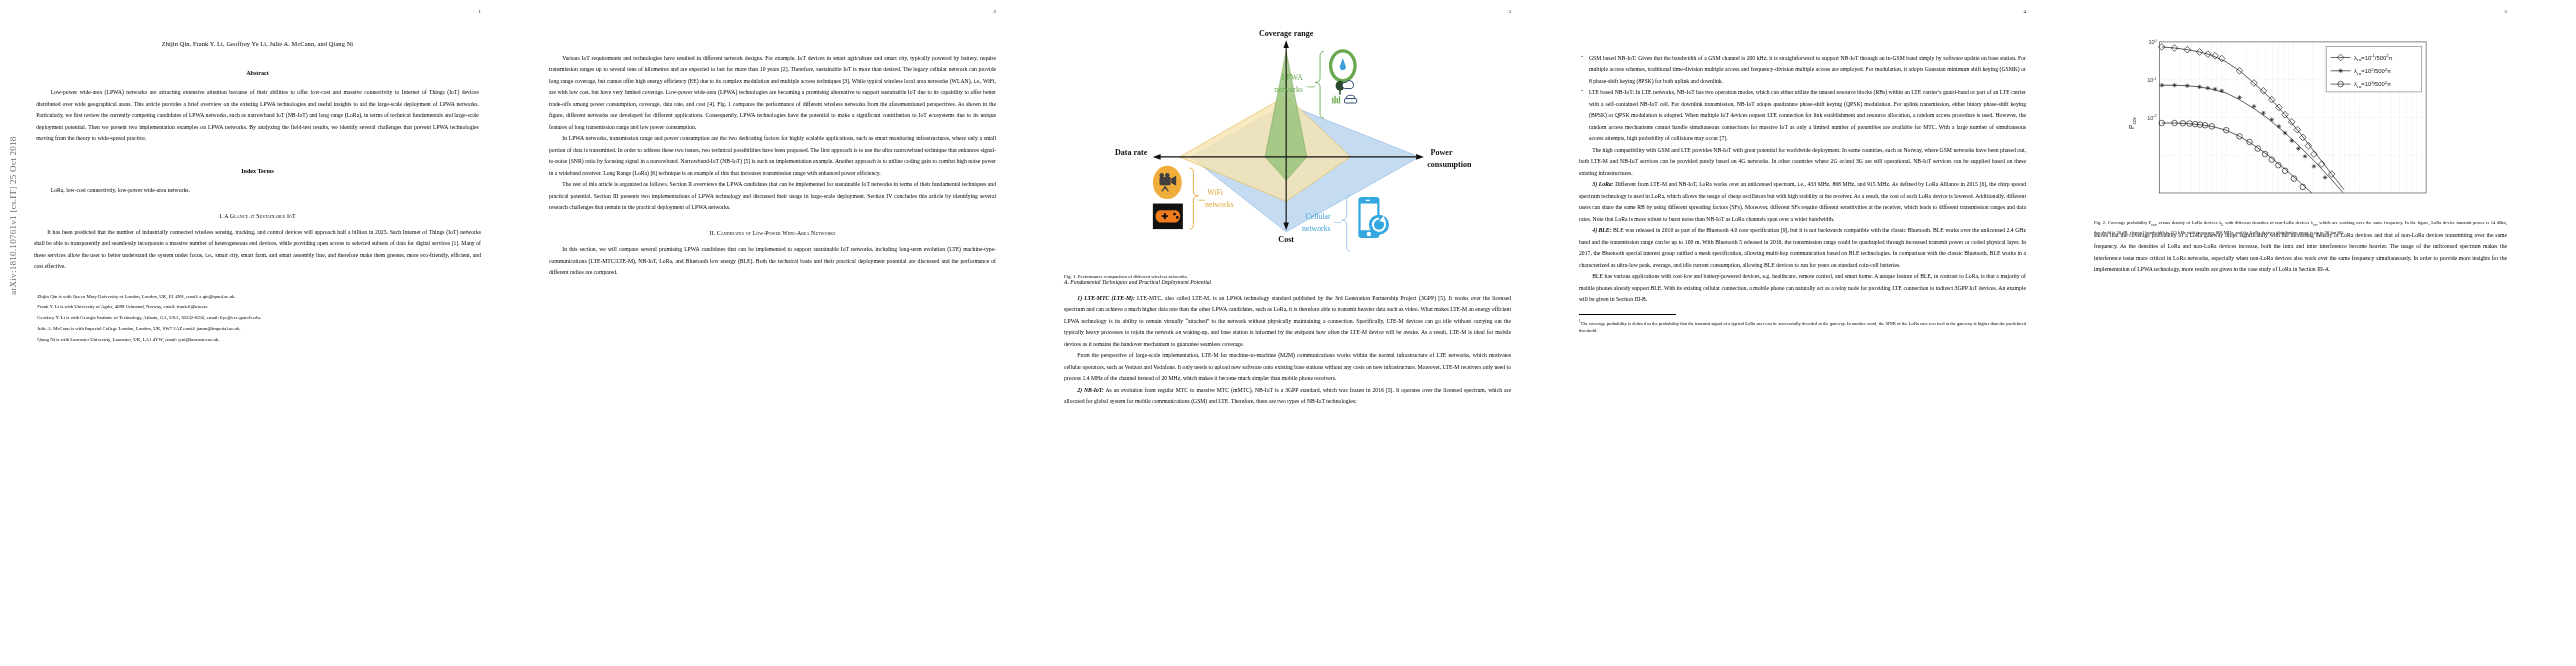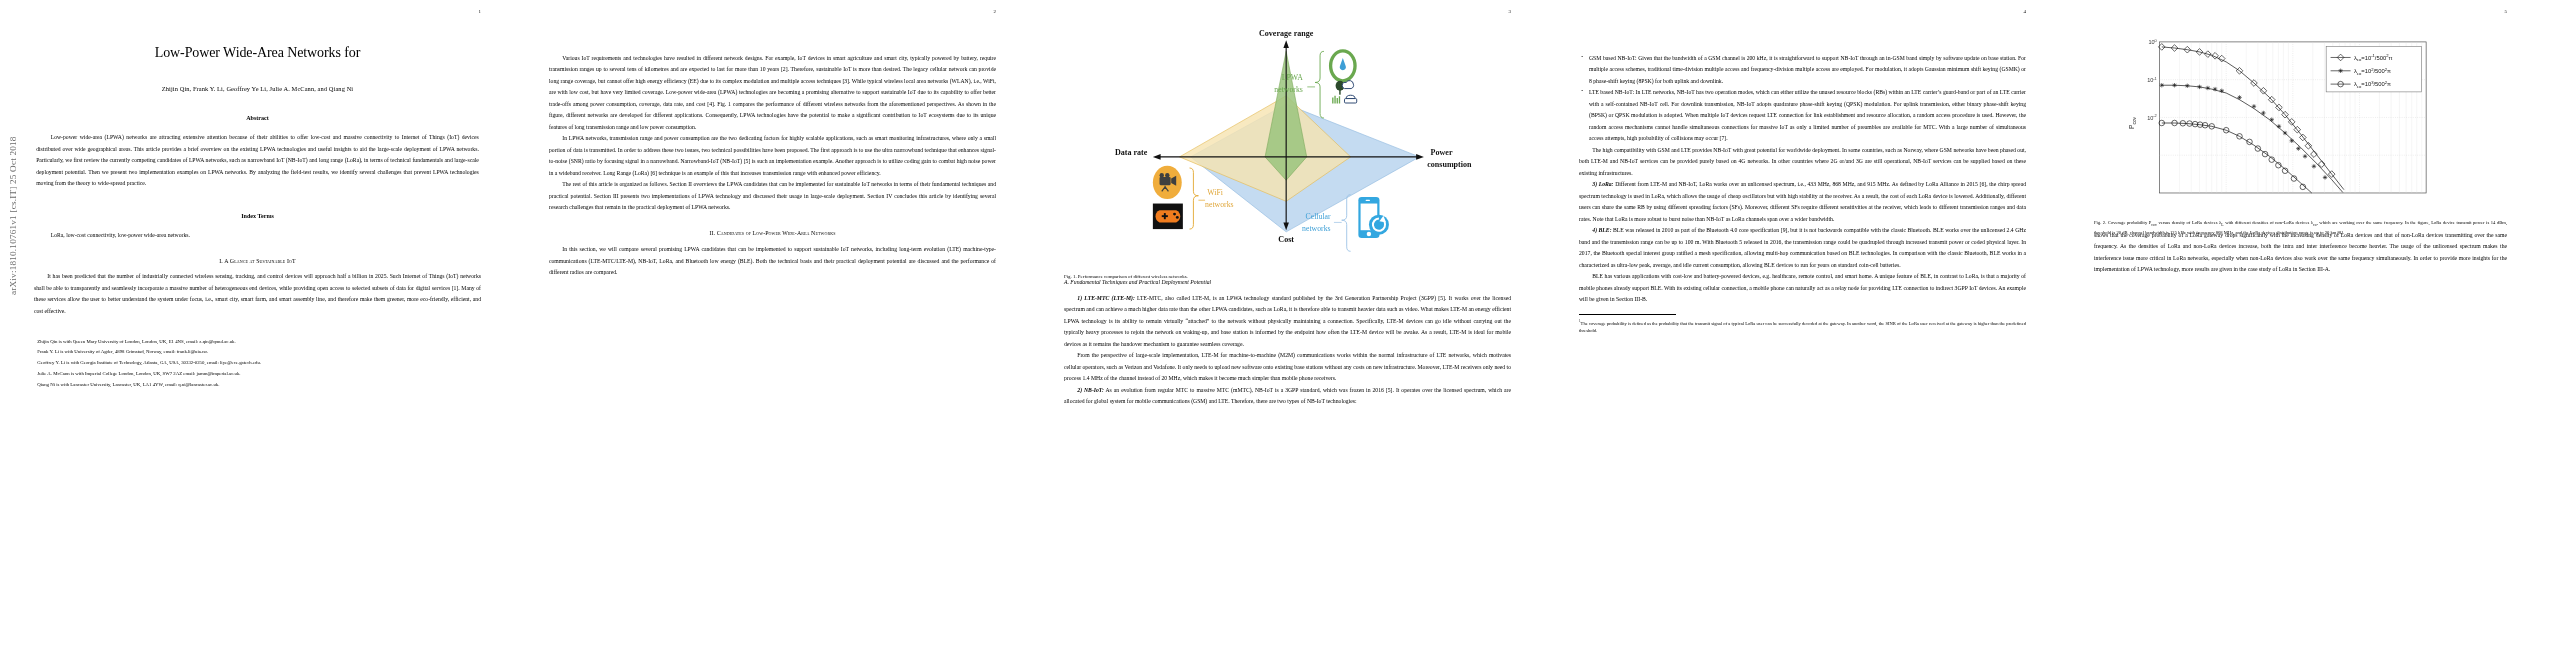--- a/index.html
+++ b/index.html
@@ -166,21 +166,20 @@
 </head>
 <body>
 
 <div id="viewer">
 
   <div class="page">
     <div class="page-number">1</div>
     <div class="arxiv-stamp">arXiv:1810.10761v1  [cs.IT]  25 Oct 2018</div>
 
     <div class="title">
-      <div>Low-Power Wide-Area Networks for</div>
     </div>
 
     <div class="authors">Zhijin Qin, Frank Y. Li, Geoffrey Ye Li, Julie A. McCann, and Qiang Ni</div>
 
     <div class="section-center">Abstract</div>
     <div class="abstract-body">Low-power wide-area (LPWA) networks are attracting extensive attention because of their abilities to offer low-cost and massive connectivity to Internet of Things (IoT) devices distributed over wide geographical areas. This article provides a brief overview on the existing LPWA technologies and useful insights to aid the large-scale deployment of LPWA networks. Particularly, we first review the currently competing candidates of LPWA networks, such as narrowband IoT (NB-IoT) and long range (LoRa), in terms of technical fundamentals and large-scale deployment potential. Then we present two implementation examples on LPWA networks. By analyzing the field-test results, we identify several challenges that prevent LPWA technologies moving from the theory to wide-spread practice.</div>
 
     <div class="section-center">Index Terms</div>
     <div class="index-terms-body">LoRa, low-cost connectivity, low-power wide-area networks.</div>
 

